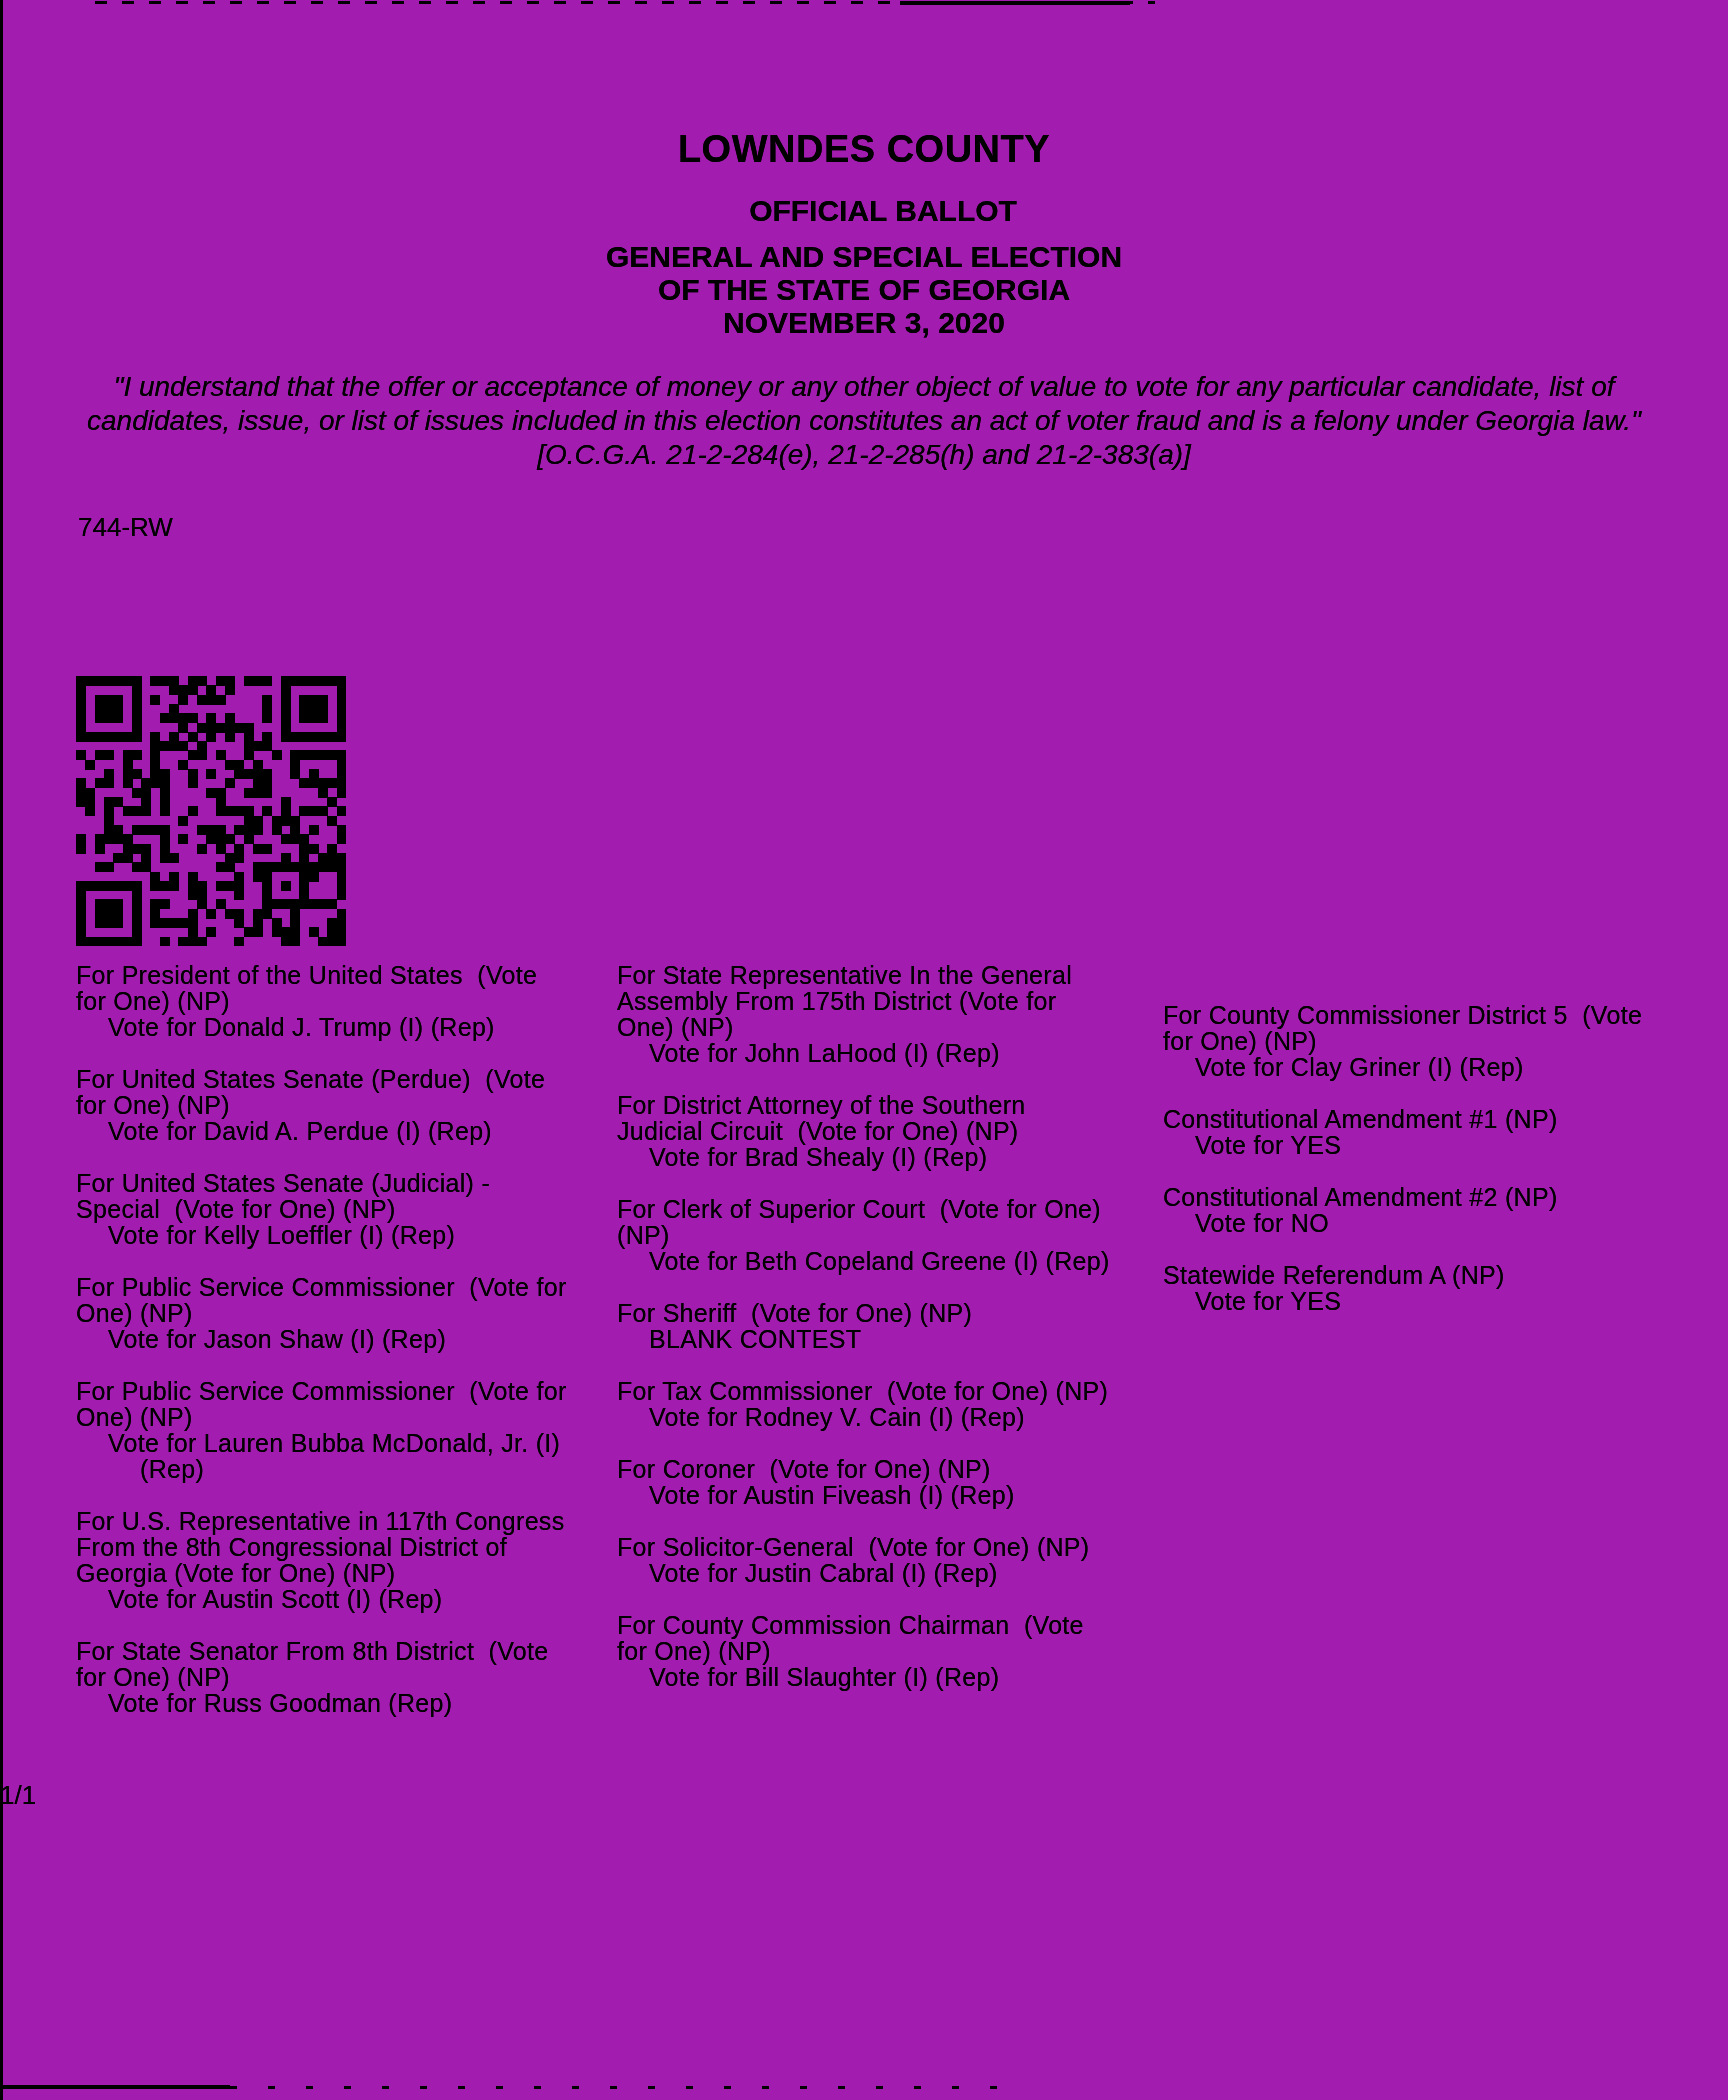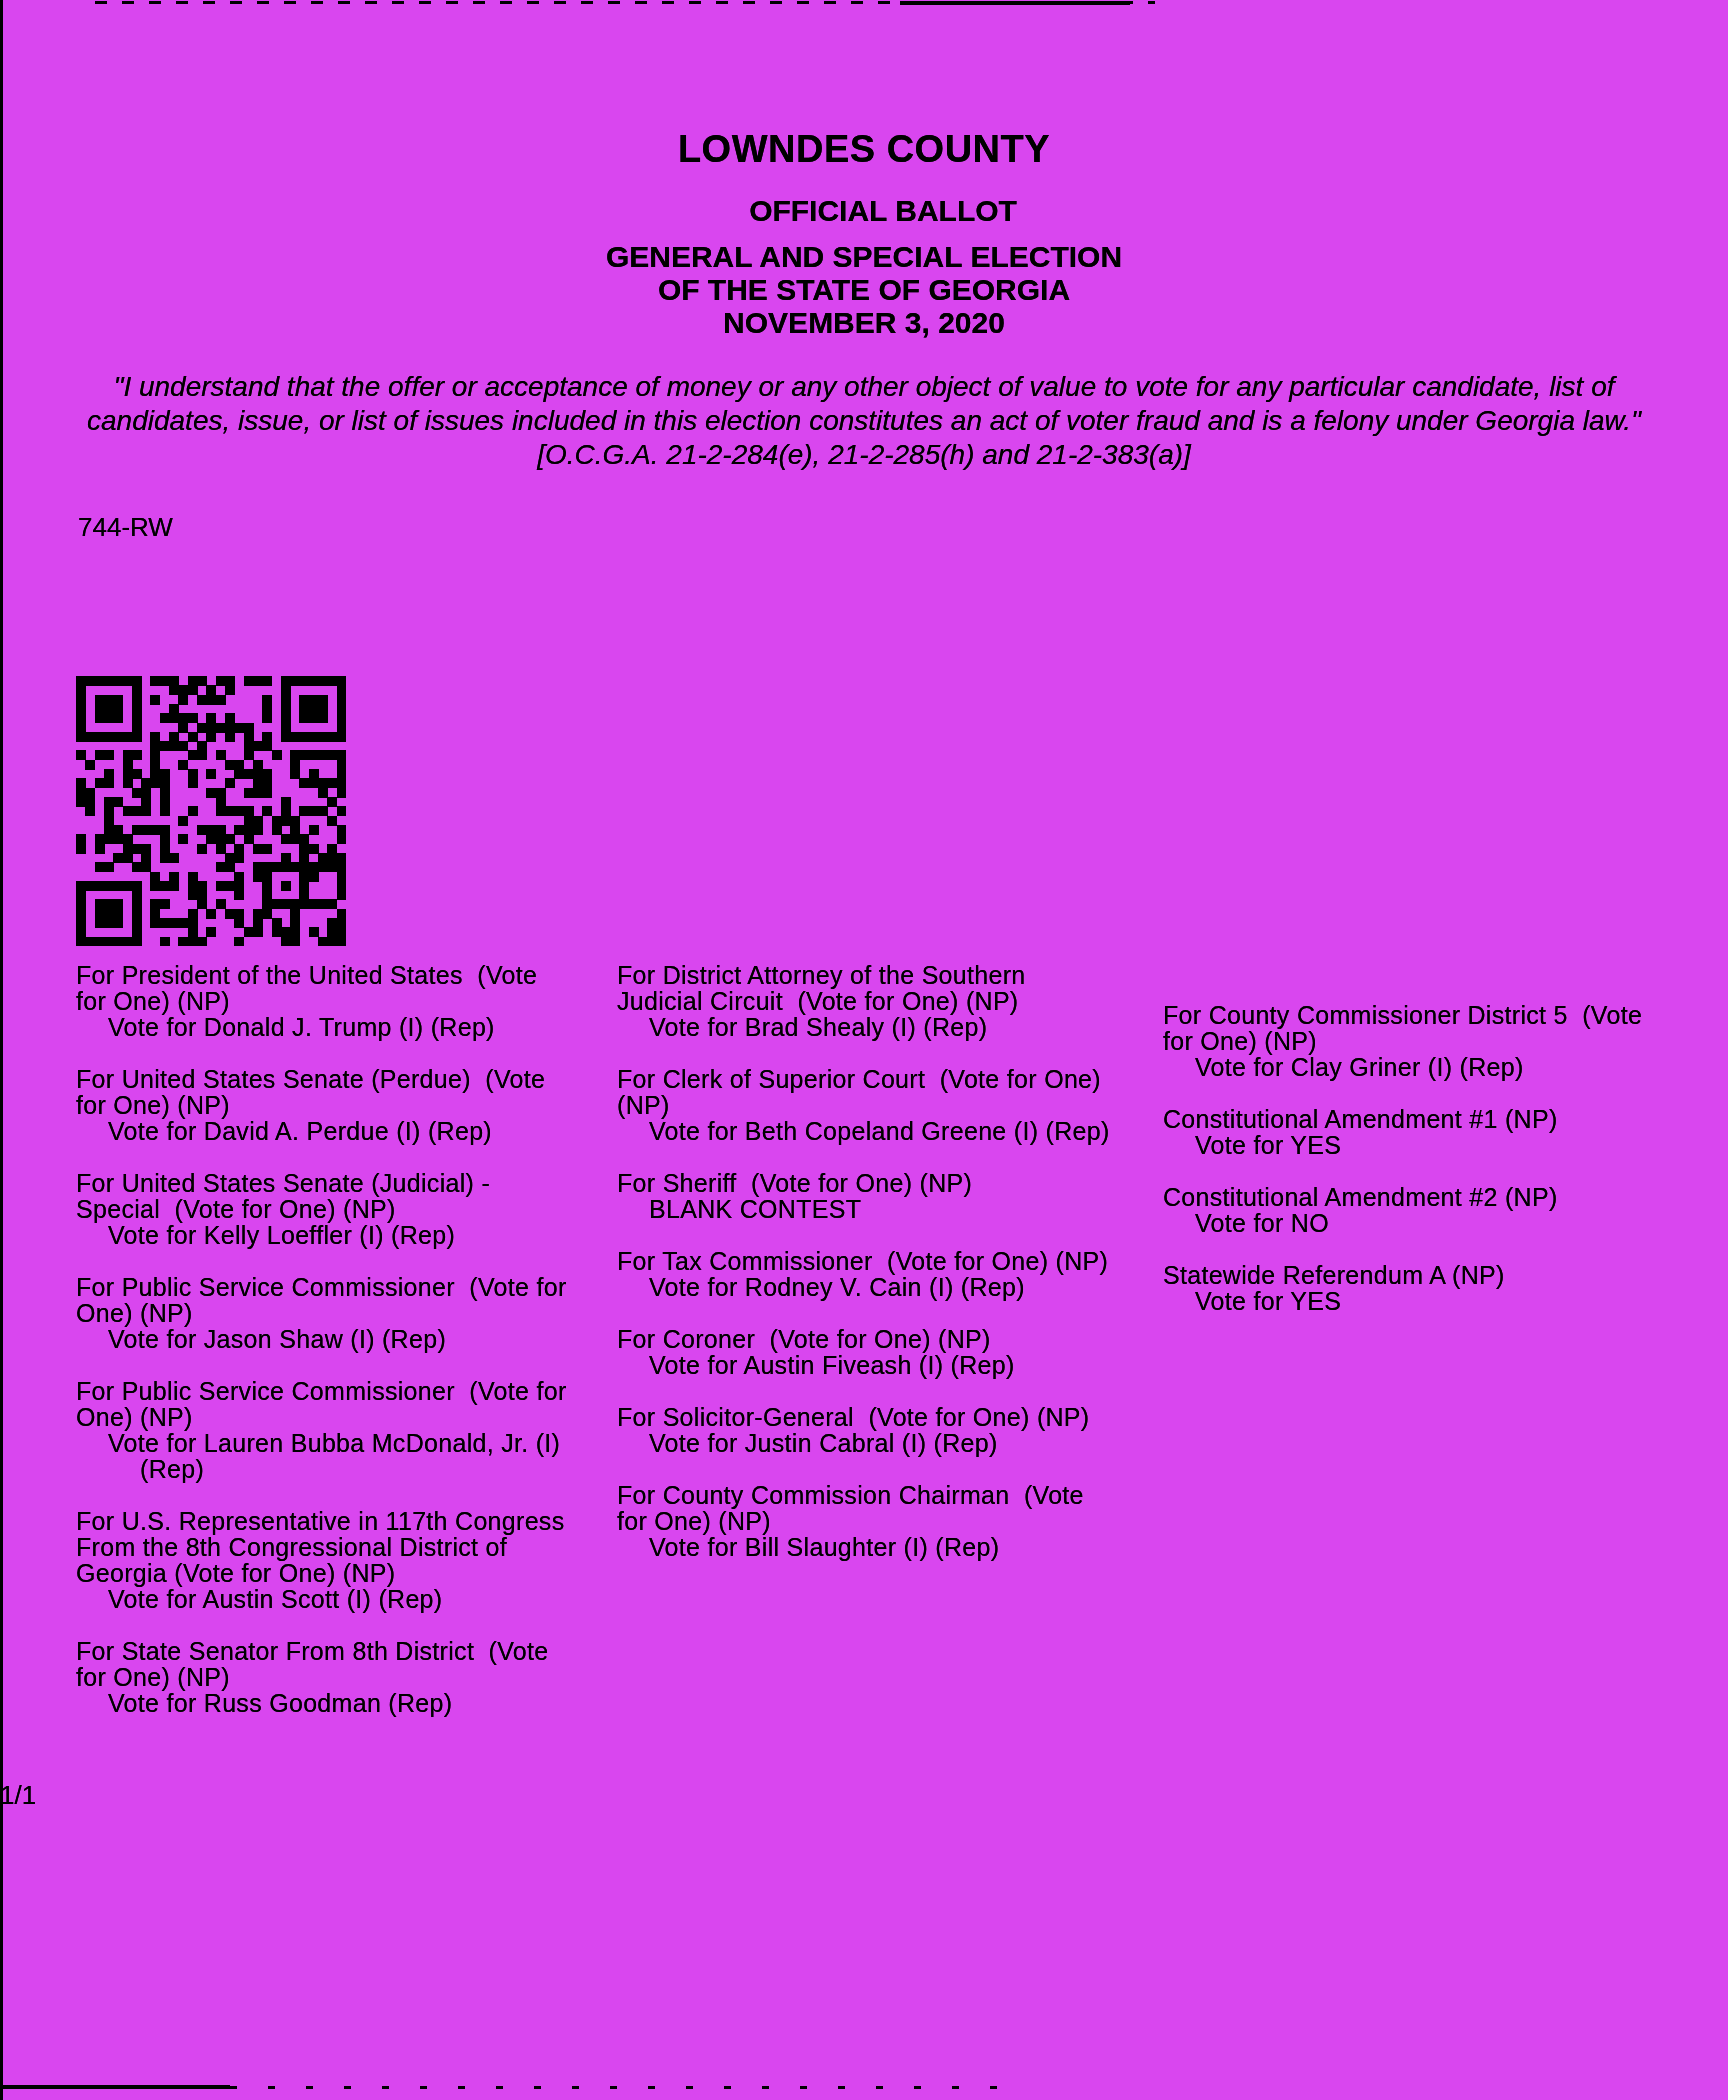--- a/index.html
+++ b/index.html
@@ -1,20 +1,20 @@
 <!DOCTYPE html>
 <html><head>
 <meta charset="utf-8">
 <style>
   html, body { margin: 0; padding: 0; background: #e8e8e8; }
   .page {
     position: relative;
     width: 1728px;
     height: 2100px;
-    background: #d946ef;
+    background: #a21caf;
     color: #000;
     font-family: "Liberation Sans", sans-serif;
     overflow: hidden;
     margin: 0 auto;
   }
   .scanline { position: absolute; background: #000; }
   .dash-line {
     position: absolute; height: 3px;
     background-image: repeating-linear-gradient(90deg, #000 0 12px, transparent 12px 27px);
   }
@@ -513,20 +513,24 @@
         <div class="contest-title">For U.S. Representative in 117th Congress From the 8th Congressional District of Georgia (Vote for One) (NP)</div>
         <div class="vote-line">Vote for Austin Scott (I) (Rep)</div>
       </div>
       <div class="contest">
         <div class="contest-title">For State Senator From 8th District  (Vote for One) (NP)</div>
         <div class="vote-line">Vote for Russ Goodman (Rep)</div>
       </div>
     </div>
   <div class="col" style="left:617px; width:498px;">
       <div class="contest">
+        <div class="contest-title">For State Representative In the General Assembly From 175th District (Vote for One) (NP)</div>
+        <div class="vote-line">Vote for John LaHood (I) (Rep)</div>
+      </div>
+      <div class="contest">
         <div class="contest-title">For District Attorney of the Southern Judicial Circuit  (Vote for One) (NP)</div>
         <div class="vote-line">Vote for Brad Shealy (I) (Rep)</div>
       </div>
       <div class="contest">
         <div class="contest-title">For Clerk of Superior Court  (Vote for One) (NP)</div>
         <div class="vote-line">Vote for Beth Copeland Greene (I) (Rep)</div>
       </div>
       <div class="contest">
         <div class="contest-title">For Sheriff  (Vote for One) (NP)</div>
         <div class="vote-line">BLANK CONTEST</div>

